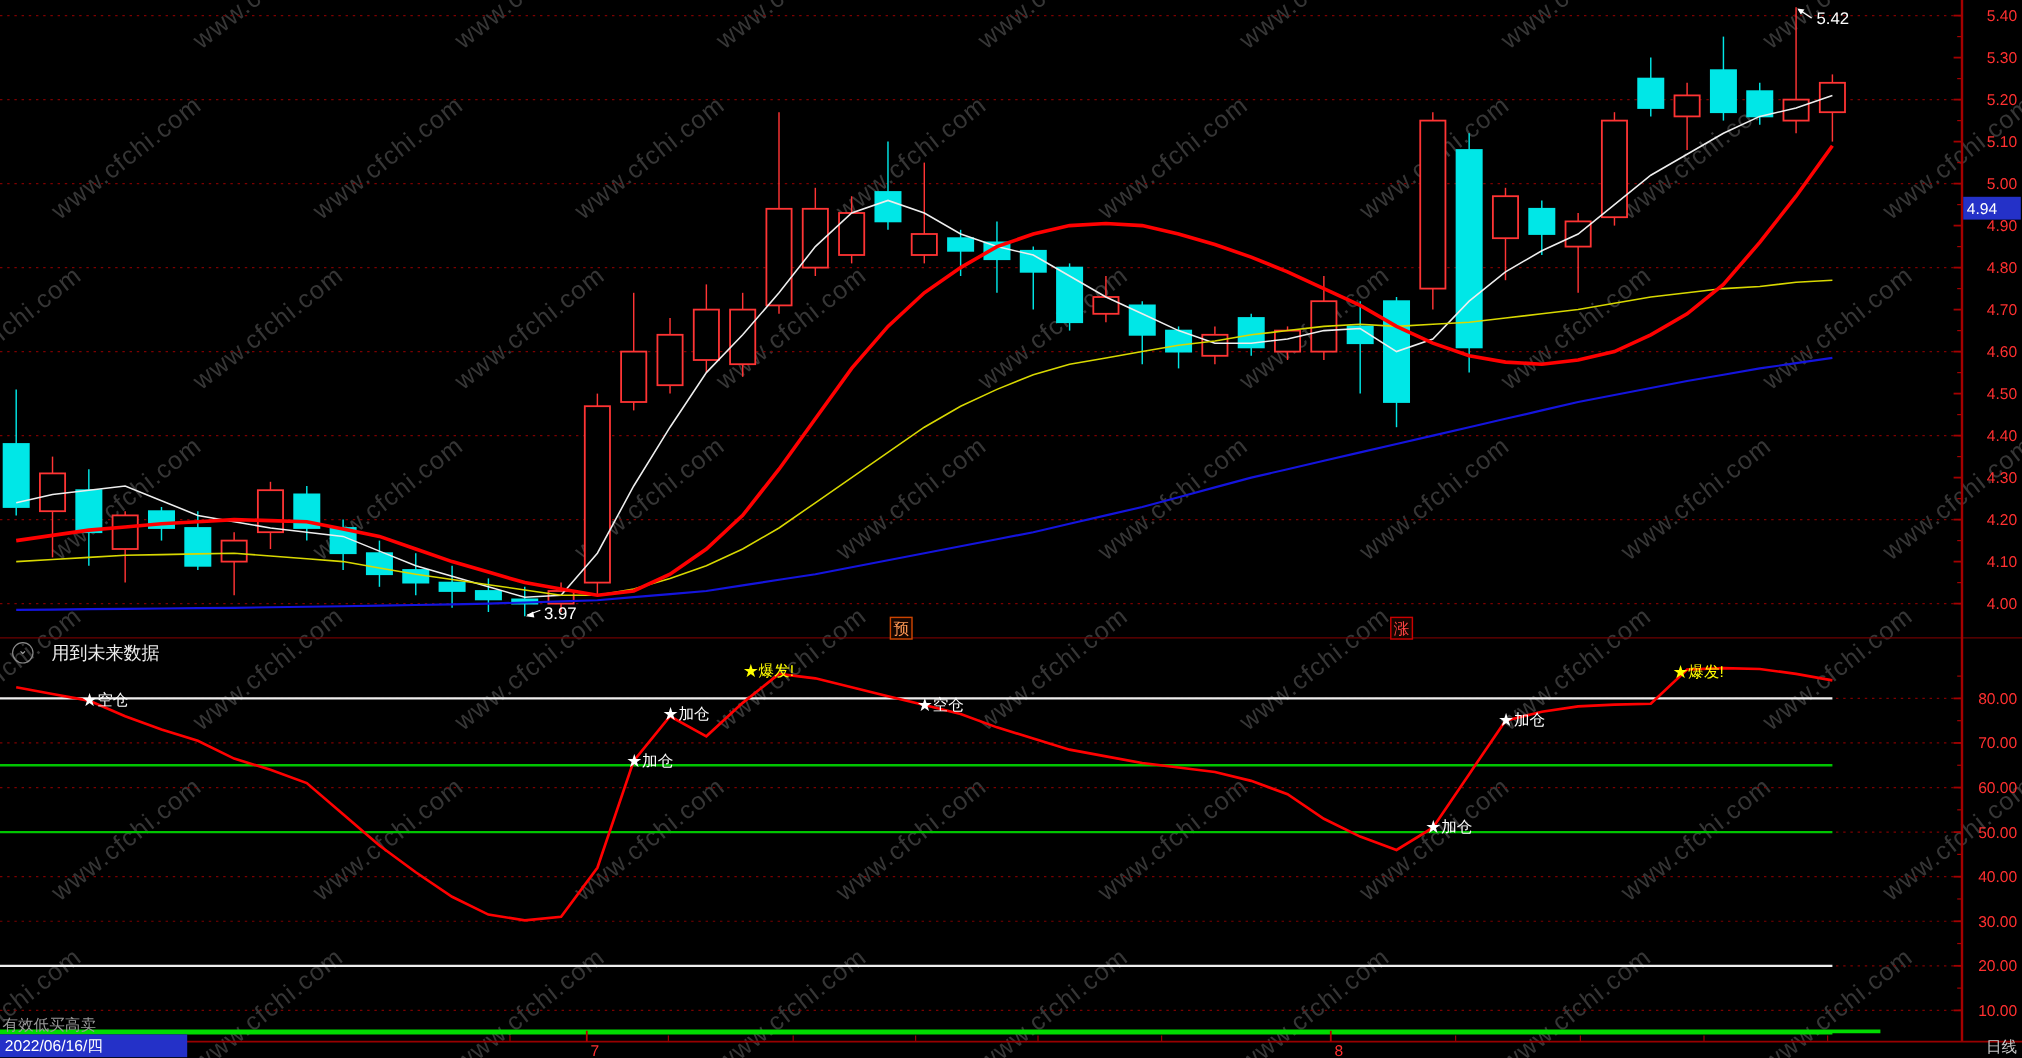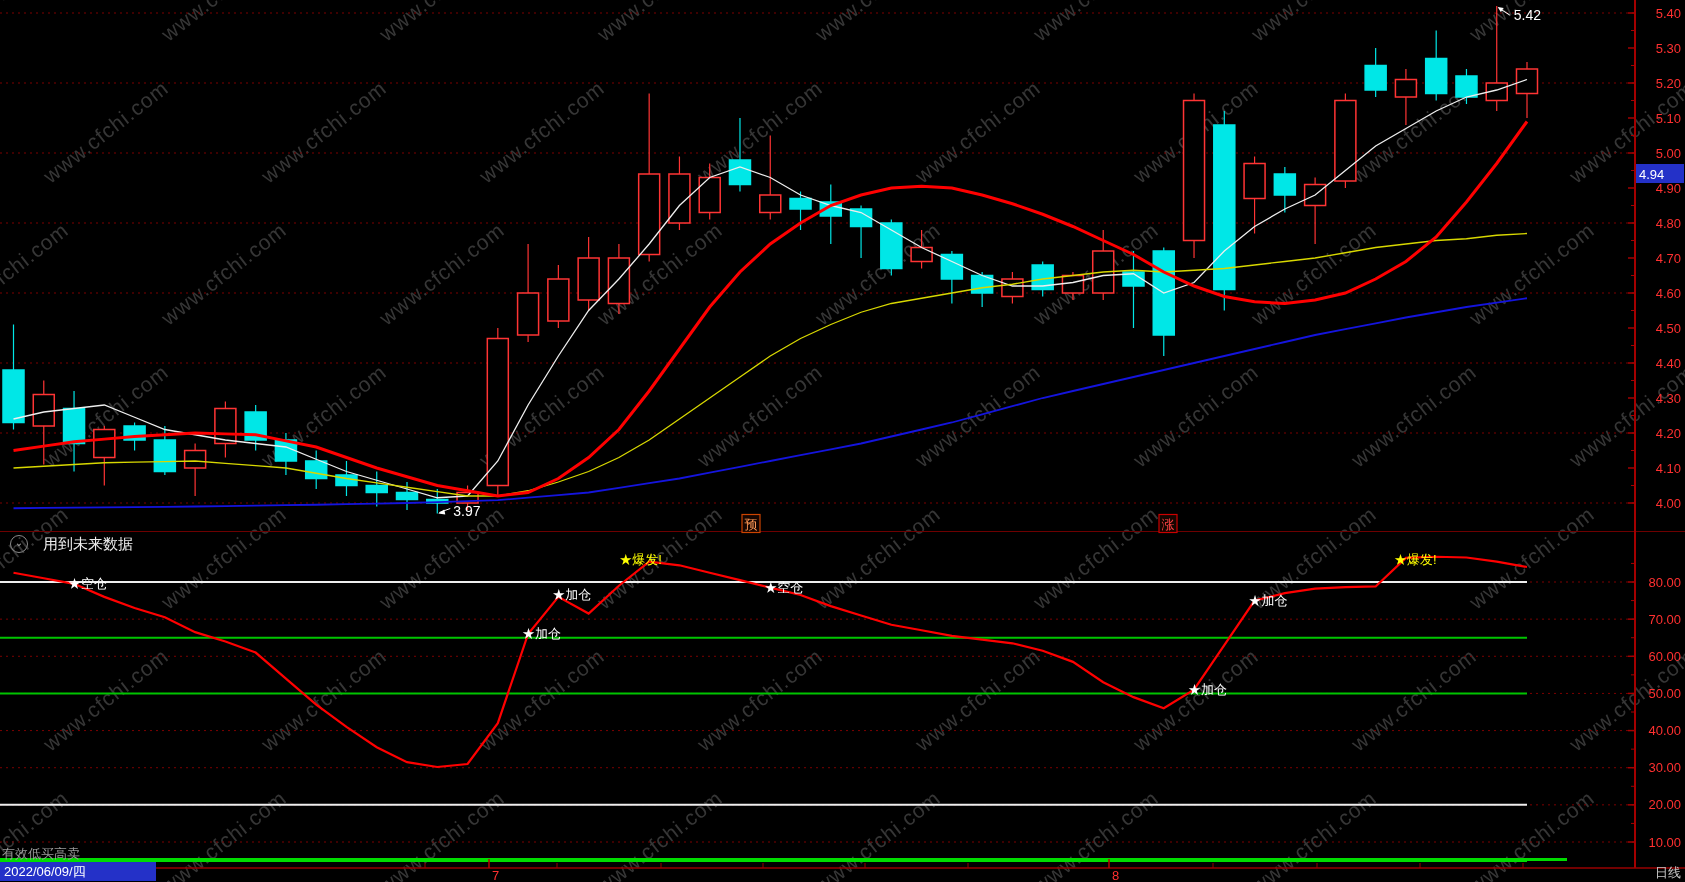--- a/index.html
+++ b/index.html
@@ -345,16 +345,16 @@
         <path d="M 438.28 513.5 l 6 -4 l 1 5 z" fill="#fff"></path>
         <text x="453.28" y="515.5" fill="#fff" font-size="14px">3.97</text>
       </g>
     </svg>
 
   <div id="ind-header" class="overlay">
     <div id="collapse-btn">⌄</div>
     <span id="ind-title" style="color: rgb(238, 238, 238);">用到未来数据</span>
   </div>
 
-  <div id="date-box" class="overlay">2022/06/09/四</div>
+  <div id="date-box" class="overlay">2022/06/16/四</div>
   <div id="period-label" class="overlay">日线</div>
   <div id="future-note" class="overlay">有效低买高卖</div>
 </div>
 
 </body></html>

